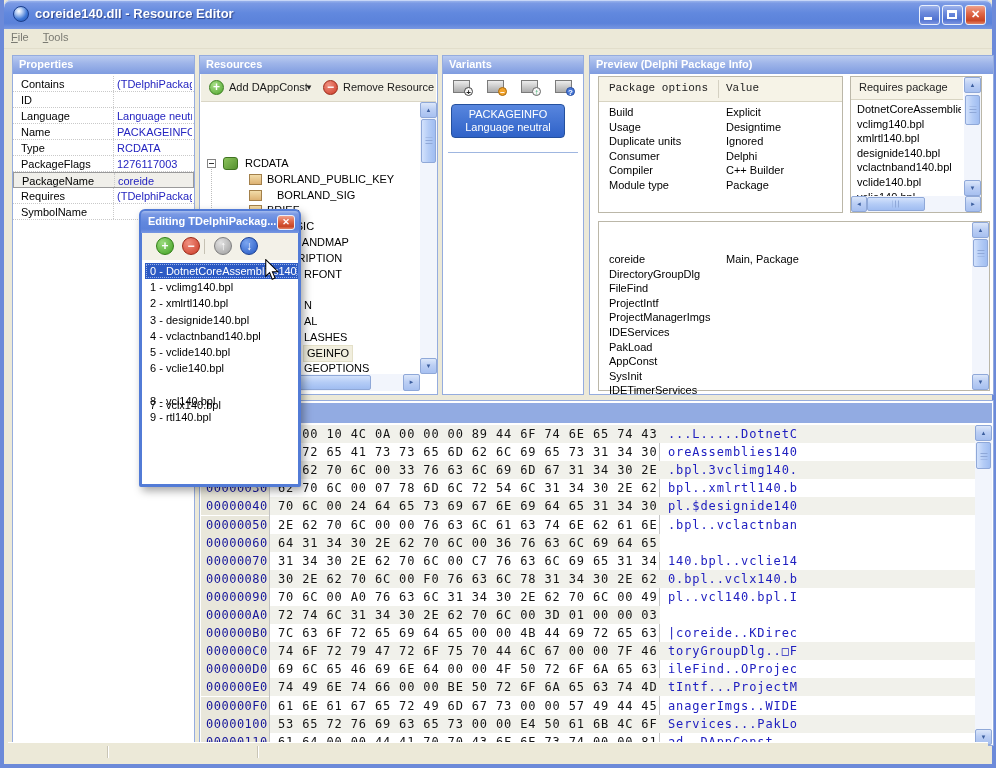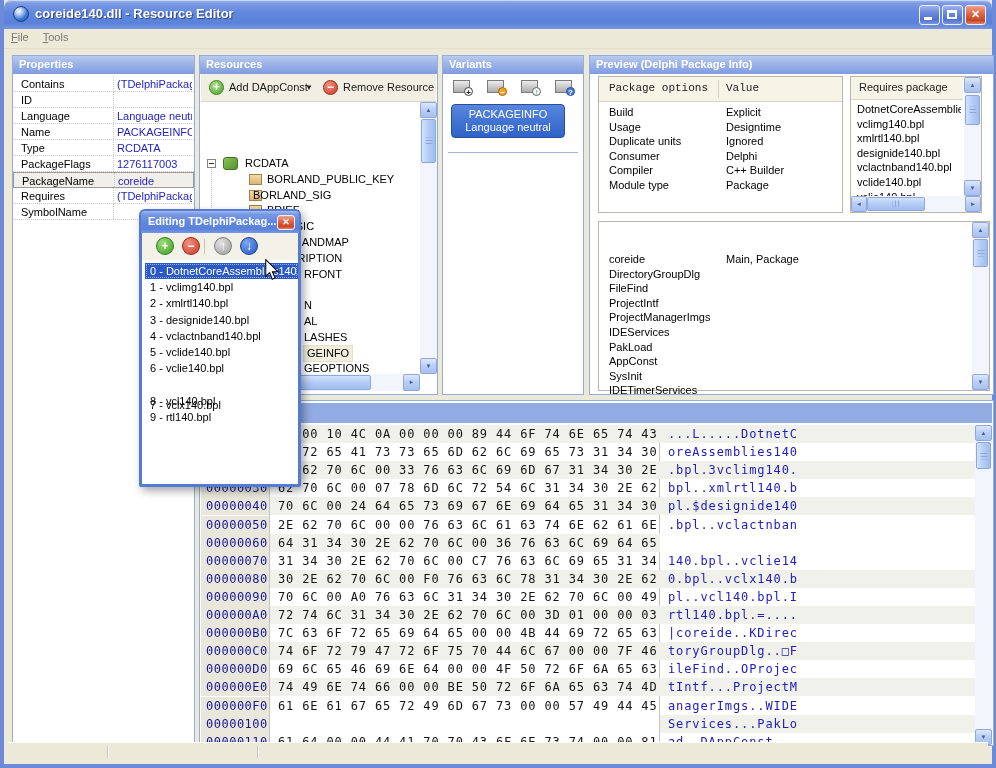--- a/index.html
+++ b/index.html
@@ -212,21 +212,21 @@
           <span class="expander"></span>
           <span class="icon-rcdata"></span>
           <span class="tlabel" style="left: 44px;">RCDATA</span>
         </div>
         <div class="trow" style="top: 69.8px;">
           <span class="icon-cube" style="left: 48px;"></span>
           <span class="tlabel" style="left: 66px;">BORLAND_PUBLIC_KEY</span>
         </div>
         <div class="trow" style="top: 85.6px;">
           <span class="icon-cube" style="left: 48px;"></span>
-          <span class="tlabel" style="left: 52px; text-align: right;">BORLAND_SIG</span>
+          <span class="tlabel" style="left: 76px; text-align: right;">BORLAND_SIG</span>
         </div>
         <div class="trow" style="top: 101.4px;">
           <span class="icon-cube" style="left: 48px;"></span>
           <span class="tlabel" style="left: 66px;">BRIEF</span>
         </div>
         <div class="trow" style="top: 117.2px;">
           <span class="icon-cube" style="left: 48px;"></span>
           <span class="tlabel" style="left: 66px;">CLASSIC</span>
         </div>
         <div class="trow" style="top: 133px;">
@@ -457,21 +457,20 @@
           <span class="has">0.bpl..vclx140.b</span>
         </div>
         <div class="hrow" style="top: 186.9px;">
           <span class="hoff">00000090</span>
           <span class="hby">70 6C 00 A0 76 63 6C 31 34 30 2E 62 70 6C 00 49</span>
           <span class="has">pl..vcl140.bpl.I</span>
         </div>
         <div class="hrow stripe" style="top: 205px;">
           <span class="hoff">000000A0</span>
           <span class="hby">72 74 6C 31 34 30 2E 62 70 6C 00 3D 01 00 00 03</span>
-          <span class="has">rtl140.bpl.=....</span>
         </div>
         <div class="hrow" style="top: 223.1px;">
           <span class="hoff">000000B0</span>
           <span class="hby">7C 63 6F 72 65 69 64 65 00 00 4B 44 69 72 65 63</span>
           <span class="has">|coreide..KDirec</span>
         </div>
         <div class="hrow stripe" style="top: 241.2px;">
           <span class="hoff">000000C0</span>
           <span class="hby">74 6F 72 79 47 72 6F 75 70 44 6C 67 00 00 7F 46</span>
           <span class="has">toryGroupDlg..□F</span>
@@ -486,20 +485,21 @@
           <span class="hby">74 49 6E 74 66 00 00 BE 50 72 6F 6A 65 63 74 4D</span>
           <span class="has">tIntf...ProjectM</span>
         </div>
         <div class="hrow" style="top: 295.5px;">
           <span class="hoff">000000F0</span>
           <span class="hby">61 6E 61 67 65 72 49 6D 67 73 00 00 57 49 44 45</span>
           <span class="has">anagerImgs..WIDE</span>
         </div>
         <div class="hrow stripe" style="top: 313.6px;">
           <span class="hoff">00000100</span>
+          <span class="hby">53 65 72 76 69 63 65 73 00 00 E4 50 61 6B 4C 6F</span>
           <span class="has">Services...PakLo</span>
         </div>
         <div class="hrow" style="top: 331.7px;">
           <span class="hoff">00000110</span>
           <span class="hby">61 64 00 00 44 41 70 70 43 6F 6E 73 74 00 00 81</span>
           <span class="has">ad..DAppConst...</span>
         </div>
       </div>
     <div class="strack" style="left:775px;top:24px;width:17px;height:320px;">
       <div class="sbtn up" style="left:0;top:0;"></div>

